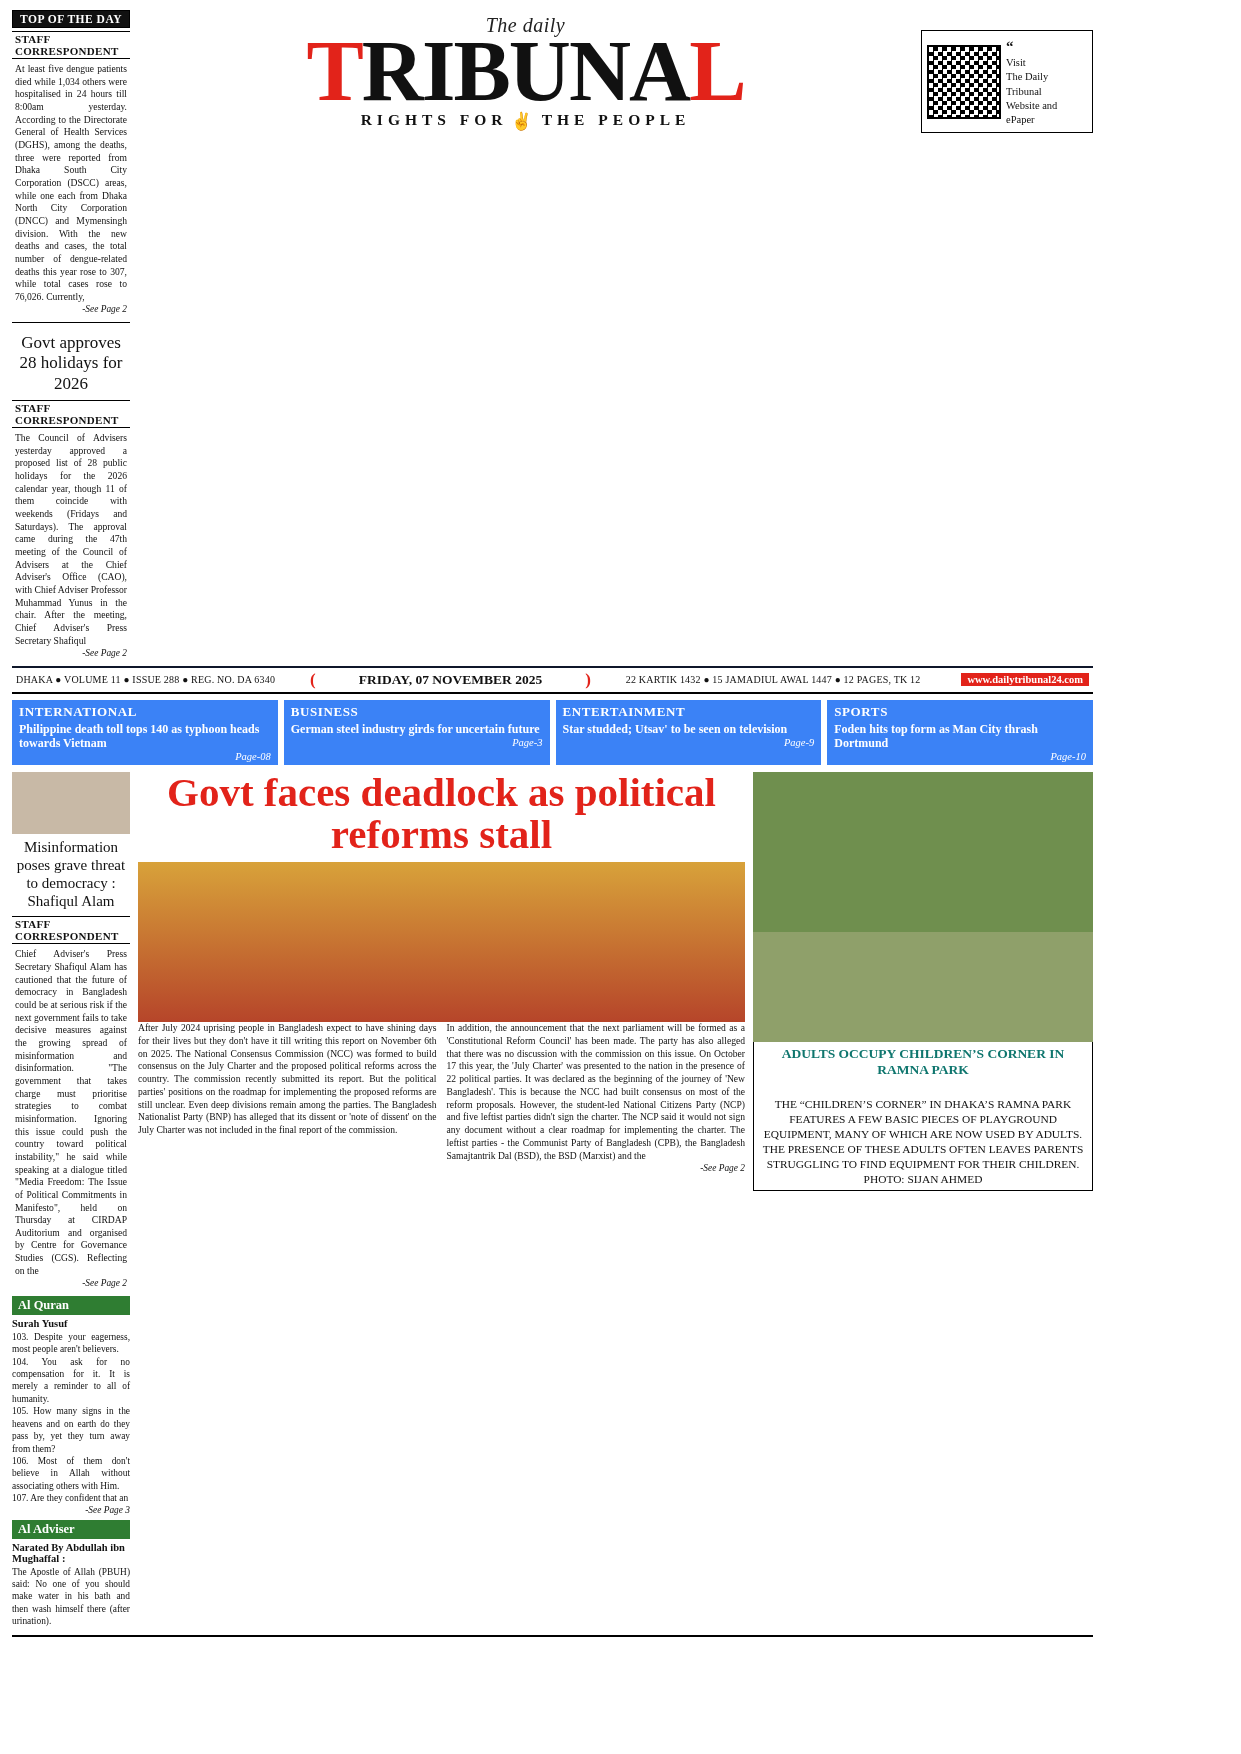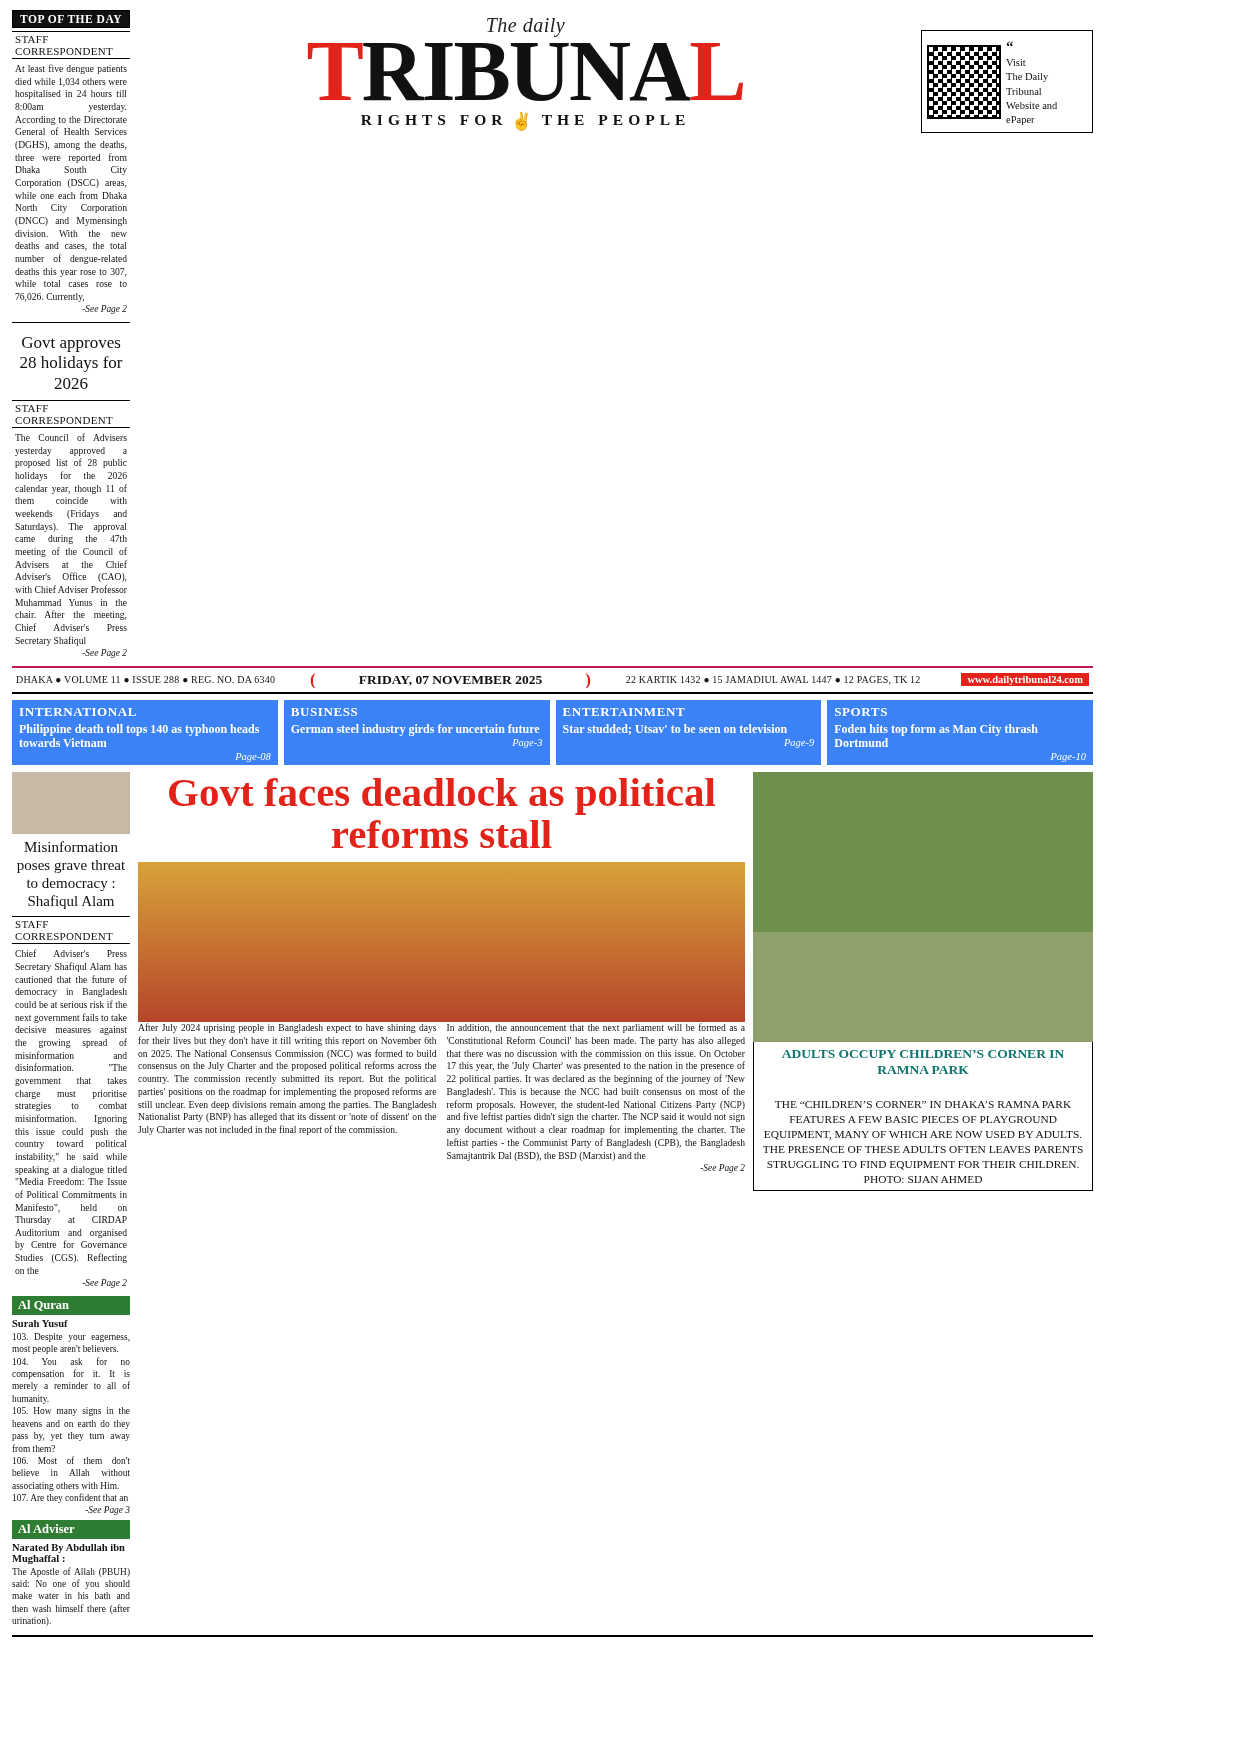--- a/index.html
+++ b/index.html
@@ -19,21 +19,21 @@
     background: #111; color: #fff; font-family: "Liberation Serif", serif;
     font-size: 11.5px; font-weight: bold; letter-spacing: .5px;
     text-align: center; padding: 2px 0; border: 1px solid #000;
   }
   .tod-head {
     border-left: 1px solid #000; border-right: 1px solid #000;
     font-size: 17px; line-height: 1.22; text-align: center; padding: 6px 4px 5px;
   }
   .byline {
     border-top: 1px solid #000; border-bottom: 1px solid #000;
-    font-variant: small-caps; font-size: 11px; font-weight: normal;
+    font-variant: small-caps; font-size: 11px; font-weight: bold;
     padding: 1px 3px; margin: 3px 0 4px; letter-spacing: .3px;
   }
   .tod-body { font-size: 9.6px; line-height: 1.32; text-align: justify; padding: 0 3px; }
   .tod-head2 { font-size: 17px; line-height: 1.2; text-align: center; padding: 4px 4px 3px; }
   .seepage { font-style: italic; font-size: 9.4px; text-align: right; display: block; }
 
   .logo-block { flex: 1; text-align: center; padding-top: 4px; position: relative; }
   .the-daily { font-size: 20px; font-style: italic; color: #222; text-align: center;
                margin-bottom: -6px; letter-spacing: .5px; }
   .tribunal-word { font-size: 86px; font-weight: bold; letter-spacing: -2px; line-height: .95;
@@ -47,21 +47,21 @@
   .qr-block { width: 172px; flex: 0 0 172px; border: 1px solid #000; display: flex;
               gap: 5px; padding: 5px; margin-top: 20px; align-items: center; }
   .qr { width: 74px; height: 74px; background:
       repeating-conic-gradient(#000 0% 25%, #fff 0% 50%) 0 0/9px 9px; border: 2px solid #000; }
   .qr-text { font-size: 10.5px; line-height: 1.35; }
   .qr-text .quote { font-size: 15px; font-weight: bold; }
 
   
   .info-strip {
     display: flex; align-items: center; justify-content: space-between;
-    border-top: 2px solid #be185d; border-bottom: 2px solid #000;
+    border-top: 2px solid #0f172a; border-bottom: 2px solid #000;
     margin-top: 6px; padding: 2px 4px; font-size: 10px; font-variant: small-caps;
   }
   .info-left { letter-spacing: .2px; }
   .info-date { font-size: 13.5px; font-weight: bold; font-variant: small-caps; padding: 0 8px; }
   .info-right { letter-spacing: .2px; }
   .site-tag { background: #e2231a; color: #fff; font-size: 10.5px; padding: 1px 6px;
               font-variant: normal; font-weight: bold; margin-left: 6px; }
   .paren { color: #e2231a; font-size: 17px; font-weight: bold; }
 
   

